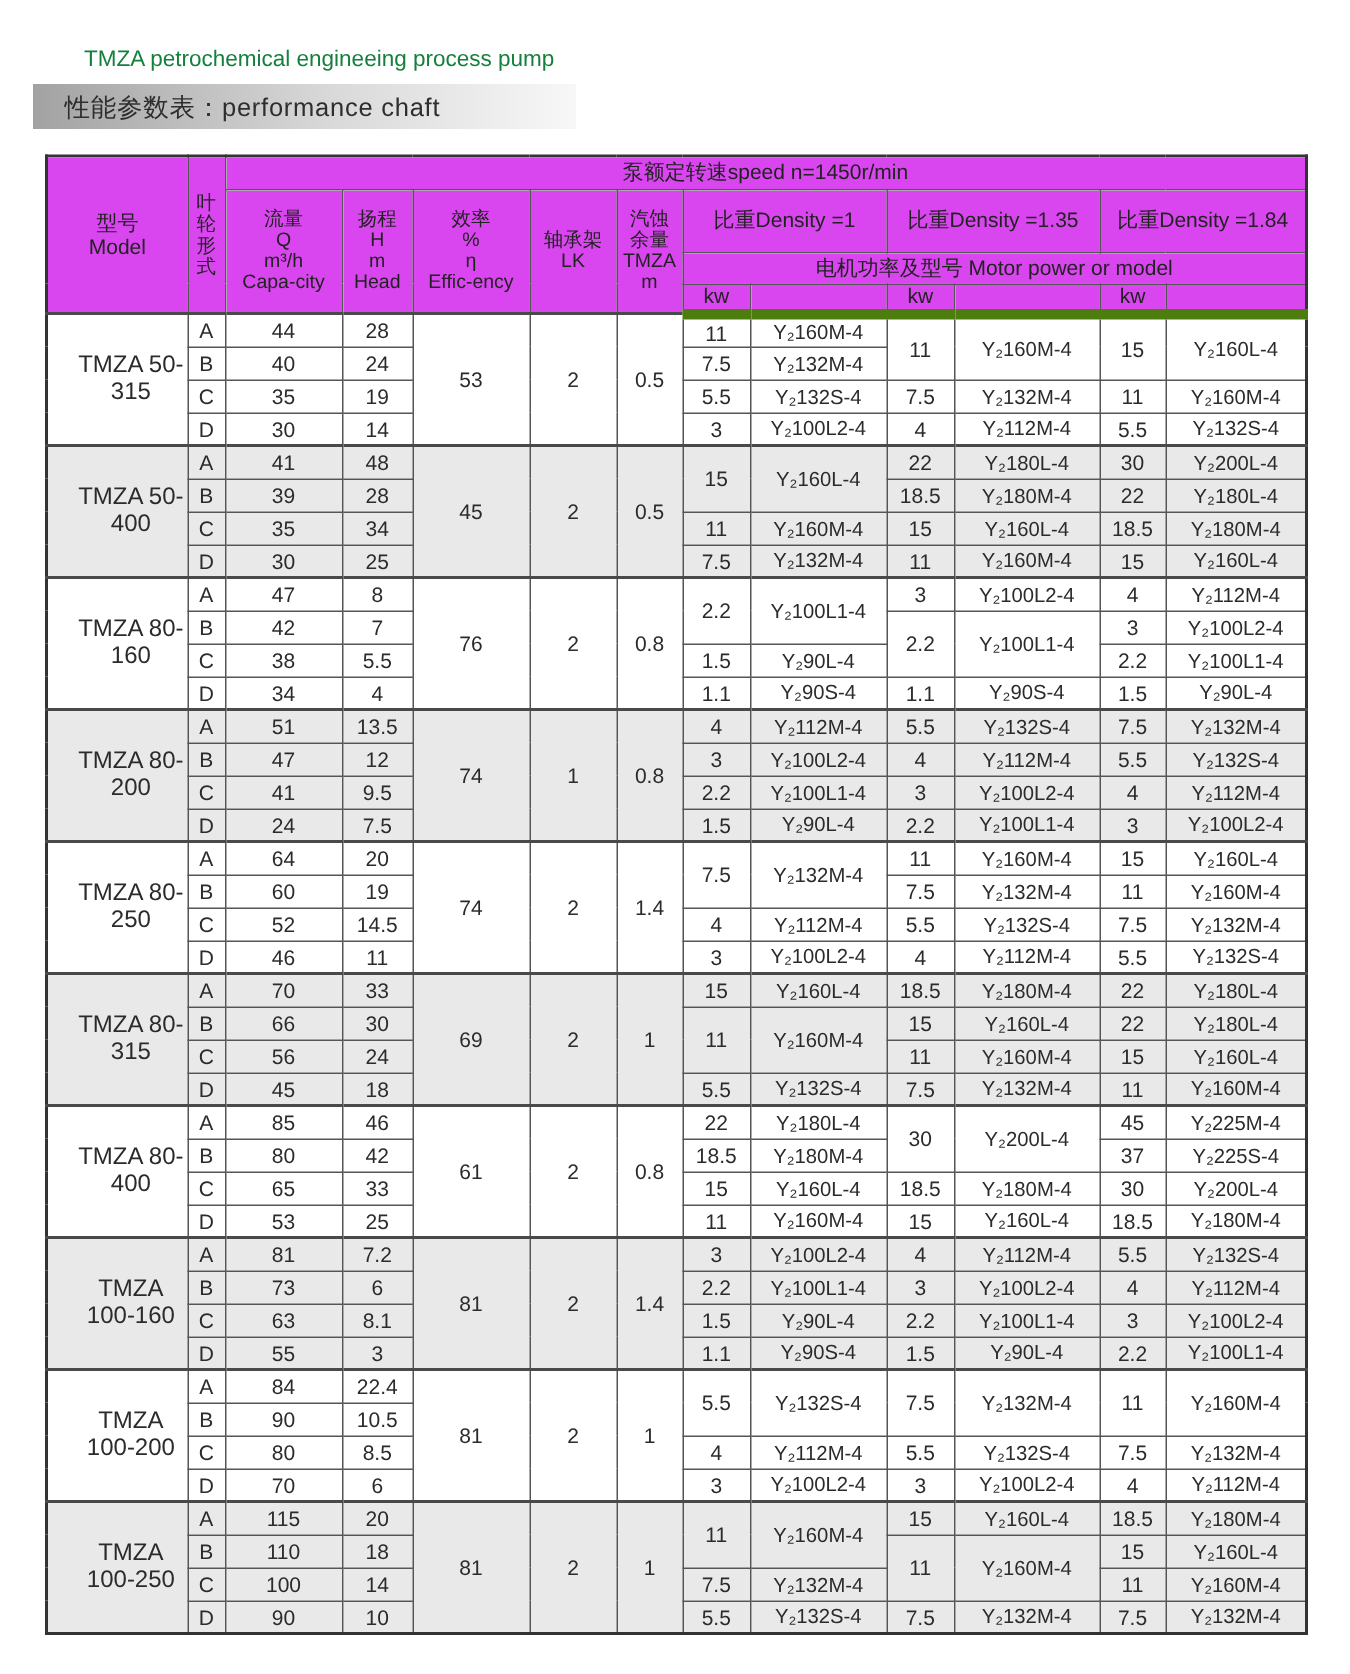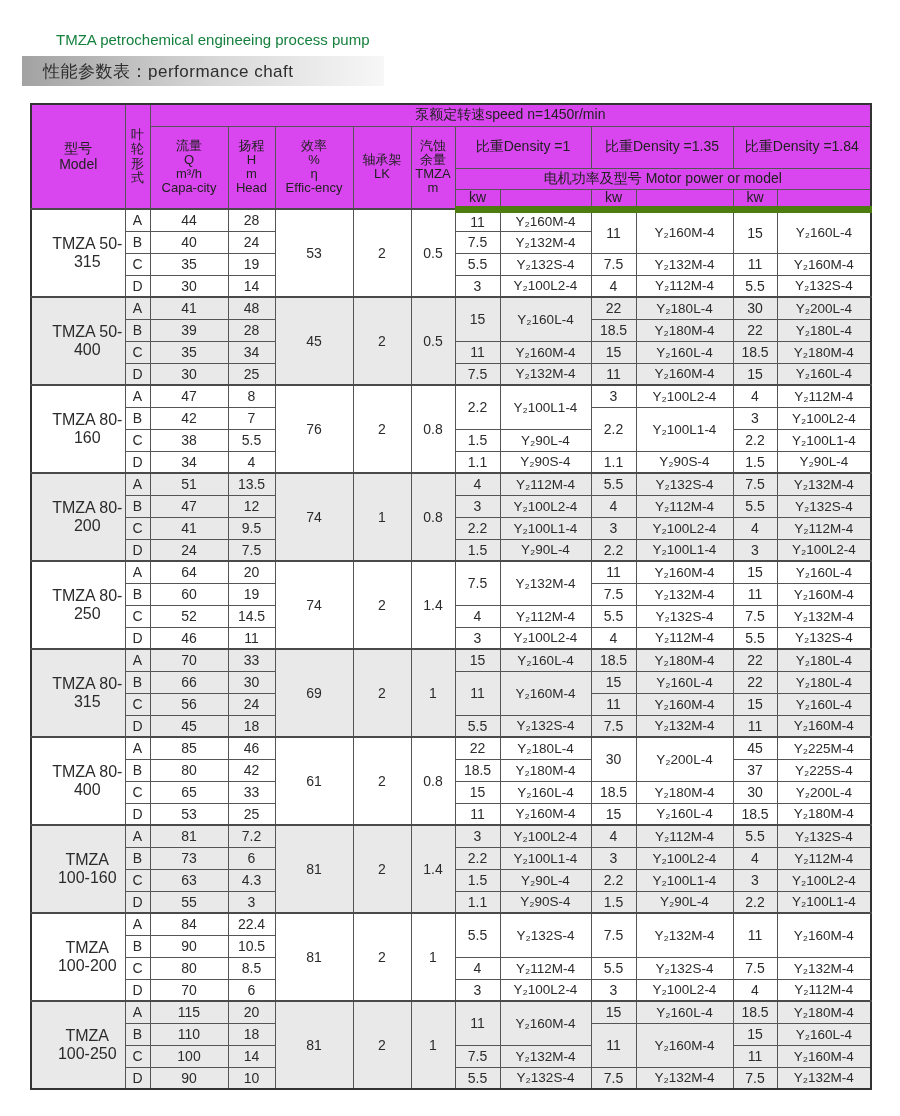--- a/index.html
+++ b/index.html
@@ -457,21 +457,21 @@
           <td>2.2</td>
           <td class="mot">Y₂100L1-4</td>
           <td>3</td>
           <td class="mot">Y₂100L2-4</td>
           <td>4</td>
           <td class="mot">Y₂112M-4</td>
         </tr>
         <tr class="alt">
           <td>C</td>
           <td>63</td>
-          <td>4.3</td>
+          <td>8.1</td>
           <td>1.5</td>
           <td class="mot">Y₂90L-4</td>
           <td>2.2</td>
           <td class="mot">Y₂100L1-4</td>
           <td>3</td>
           <td class="mot">Y₂100L2-4</td>
         </tr>
         <tr class="alt">
           <td>D</td>
           <td>55</td>

